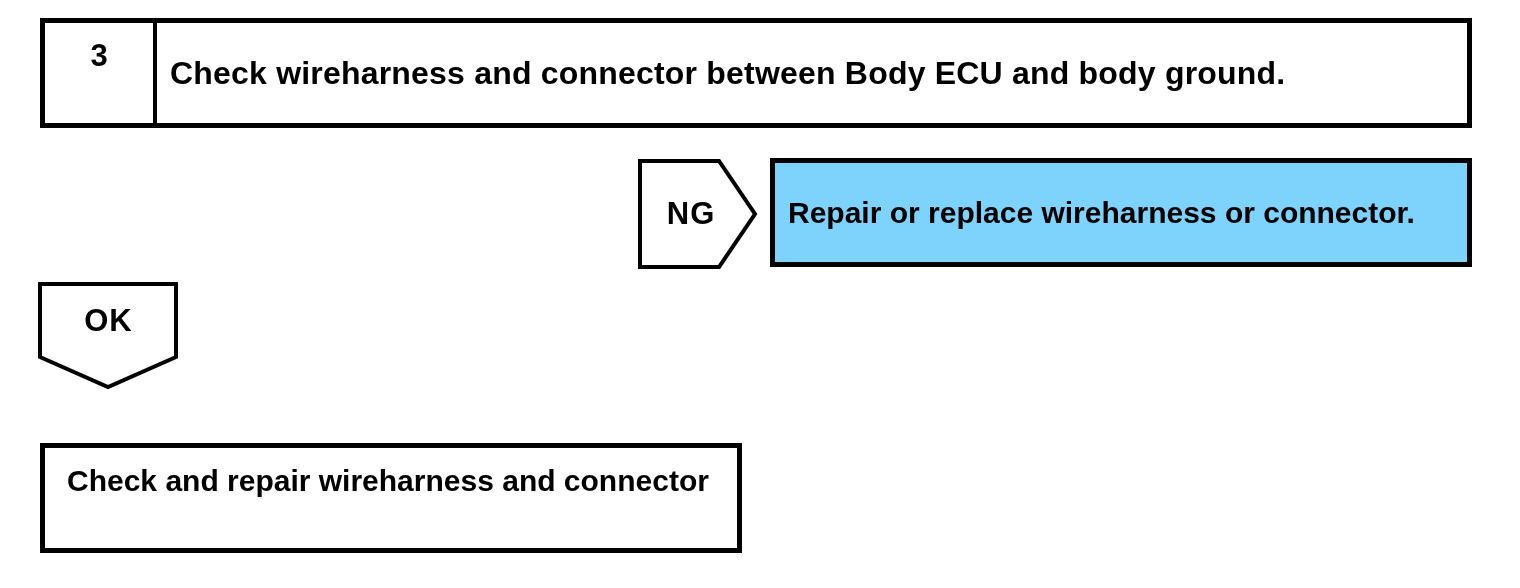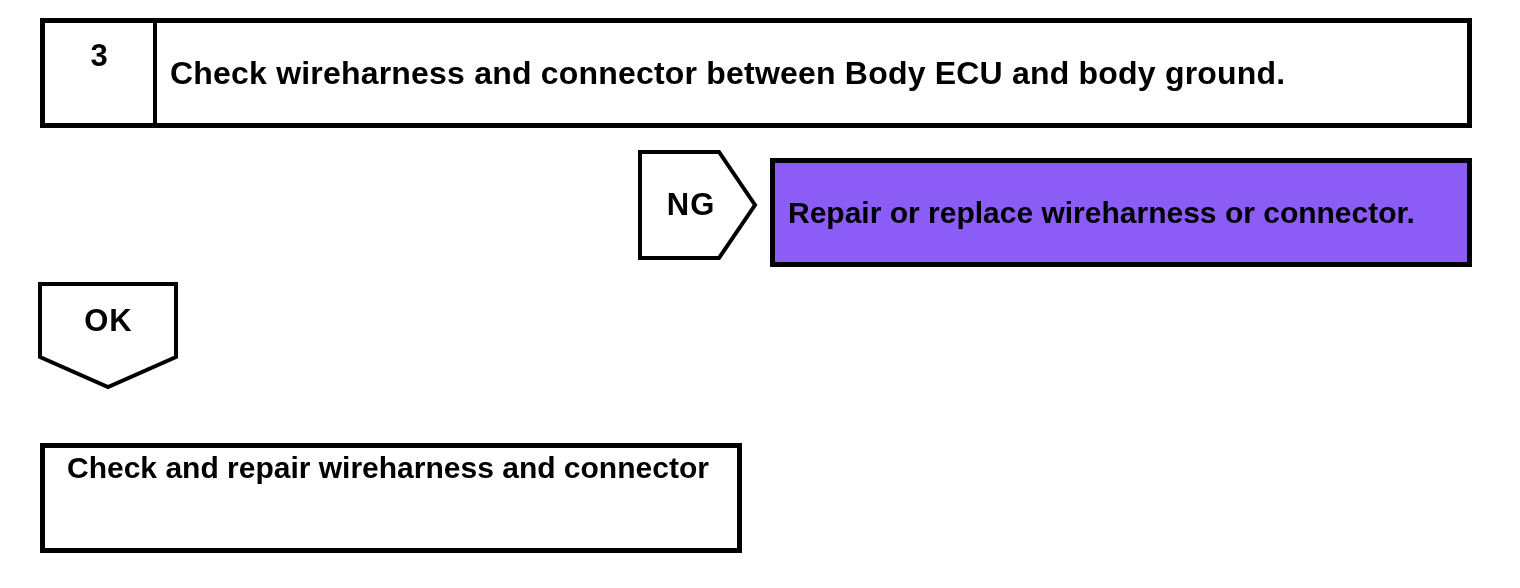--- a/index.html
+++ b/index.html
@@ -45,21 +45,21 @@
     font-size: 32px;
     letter-spacing: 0.2px;
     white-space: nowrap;
     overflow: hidden;
   }
 
   
   .ng-shape {
     position: absolute;
     left: 638px;
-    top: 150px;
+    top: 159px;
     width: 121px;
     height: 110px;
   }
   .ng-shape svg { display: block; }
   .ng-label {
     position: absolute;
     left: 0;
     top: 0;
     width: 106px;
     height: 110px;
@@ -76,21 +76,21 @@
     left: 770px;
     top: 158px;
     width: 702px;
     height: 109px;
     border: 5px solid #000;
     box-sizing: border-box;
     display: flex;
     align-items: center;
     padding-left: 13px;
     font-size: 30px;
-    background: #8b5cf6;
+    background: #7dd3fc;
     white-space: nowrap;
     overflow: hidden;
   }
 
   
   .ok-shape {
     position: absolute;
     left: 38px;
     top: 282px;
     width: 141px;
@@ -112,21 +112,21 @@
 
   
   .ok-action-box {
     position: absolute;
     left: 40px;
     top: 443px;
     width: 702px;
     height: 110px;
     border: 5px solid #000;
     box-sizing: border-box;
-    padding: 4px 10px 0 22px;
+    padding: 17px 10px 0 22px;
     font-size: 30px;
     line-height: 31px;
     background: #fff;
   }
   .ok-action-line2 {
     word-spacing: 8px;
   }
 </style>
 </head>
 <body>

